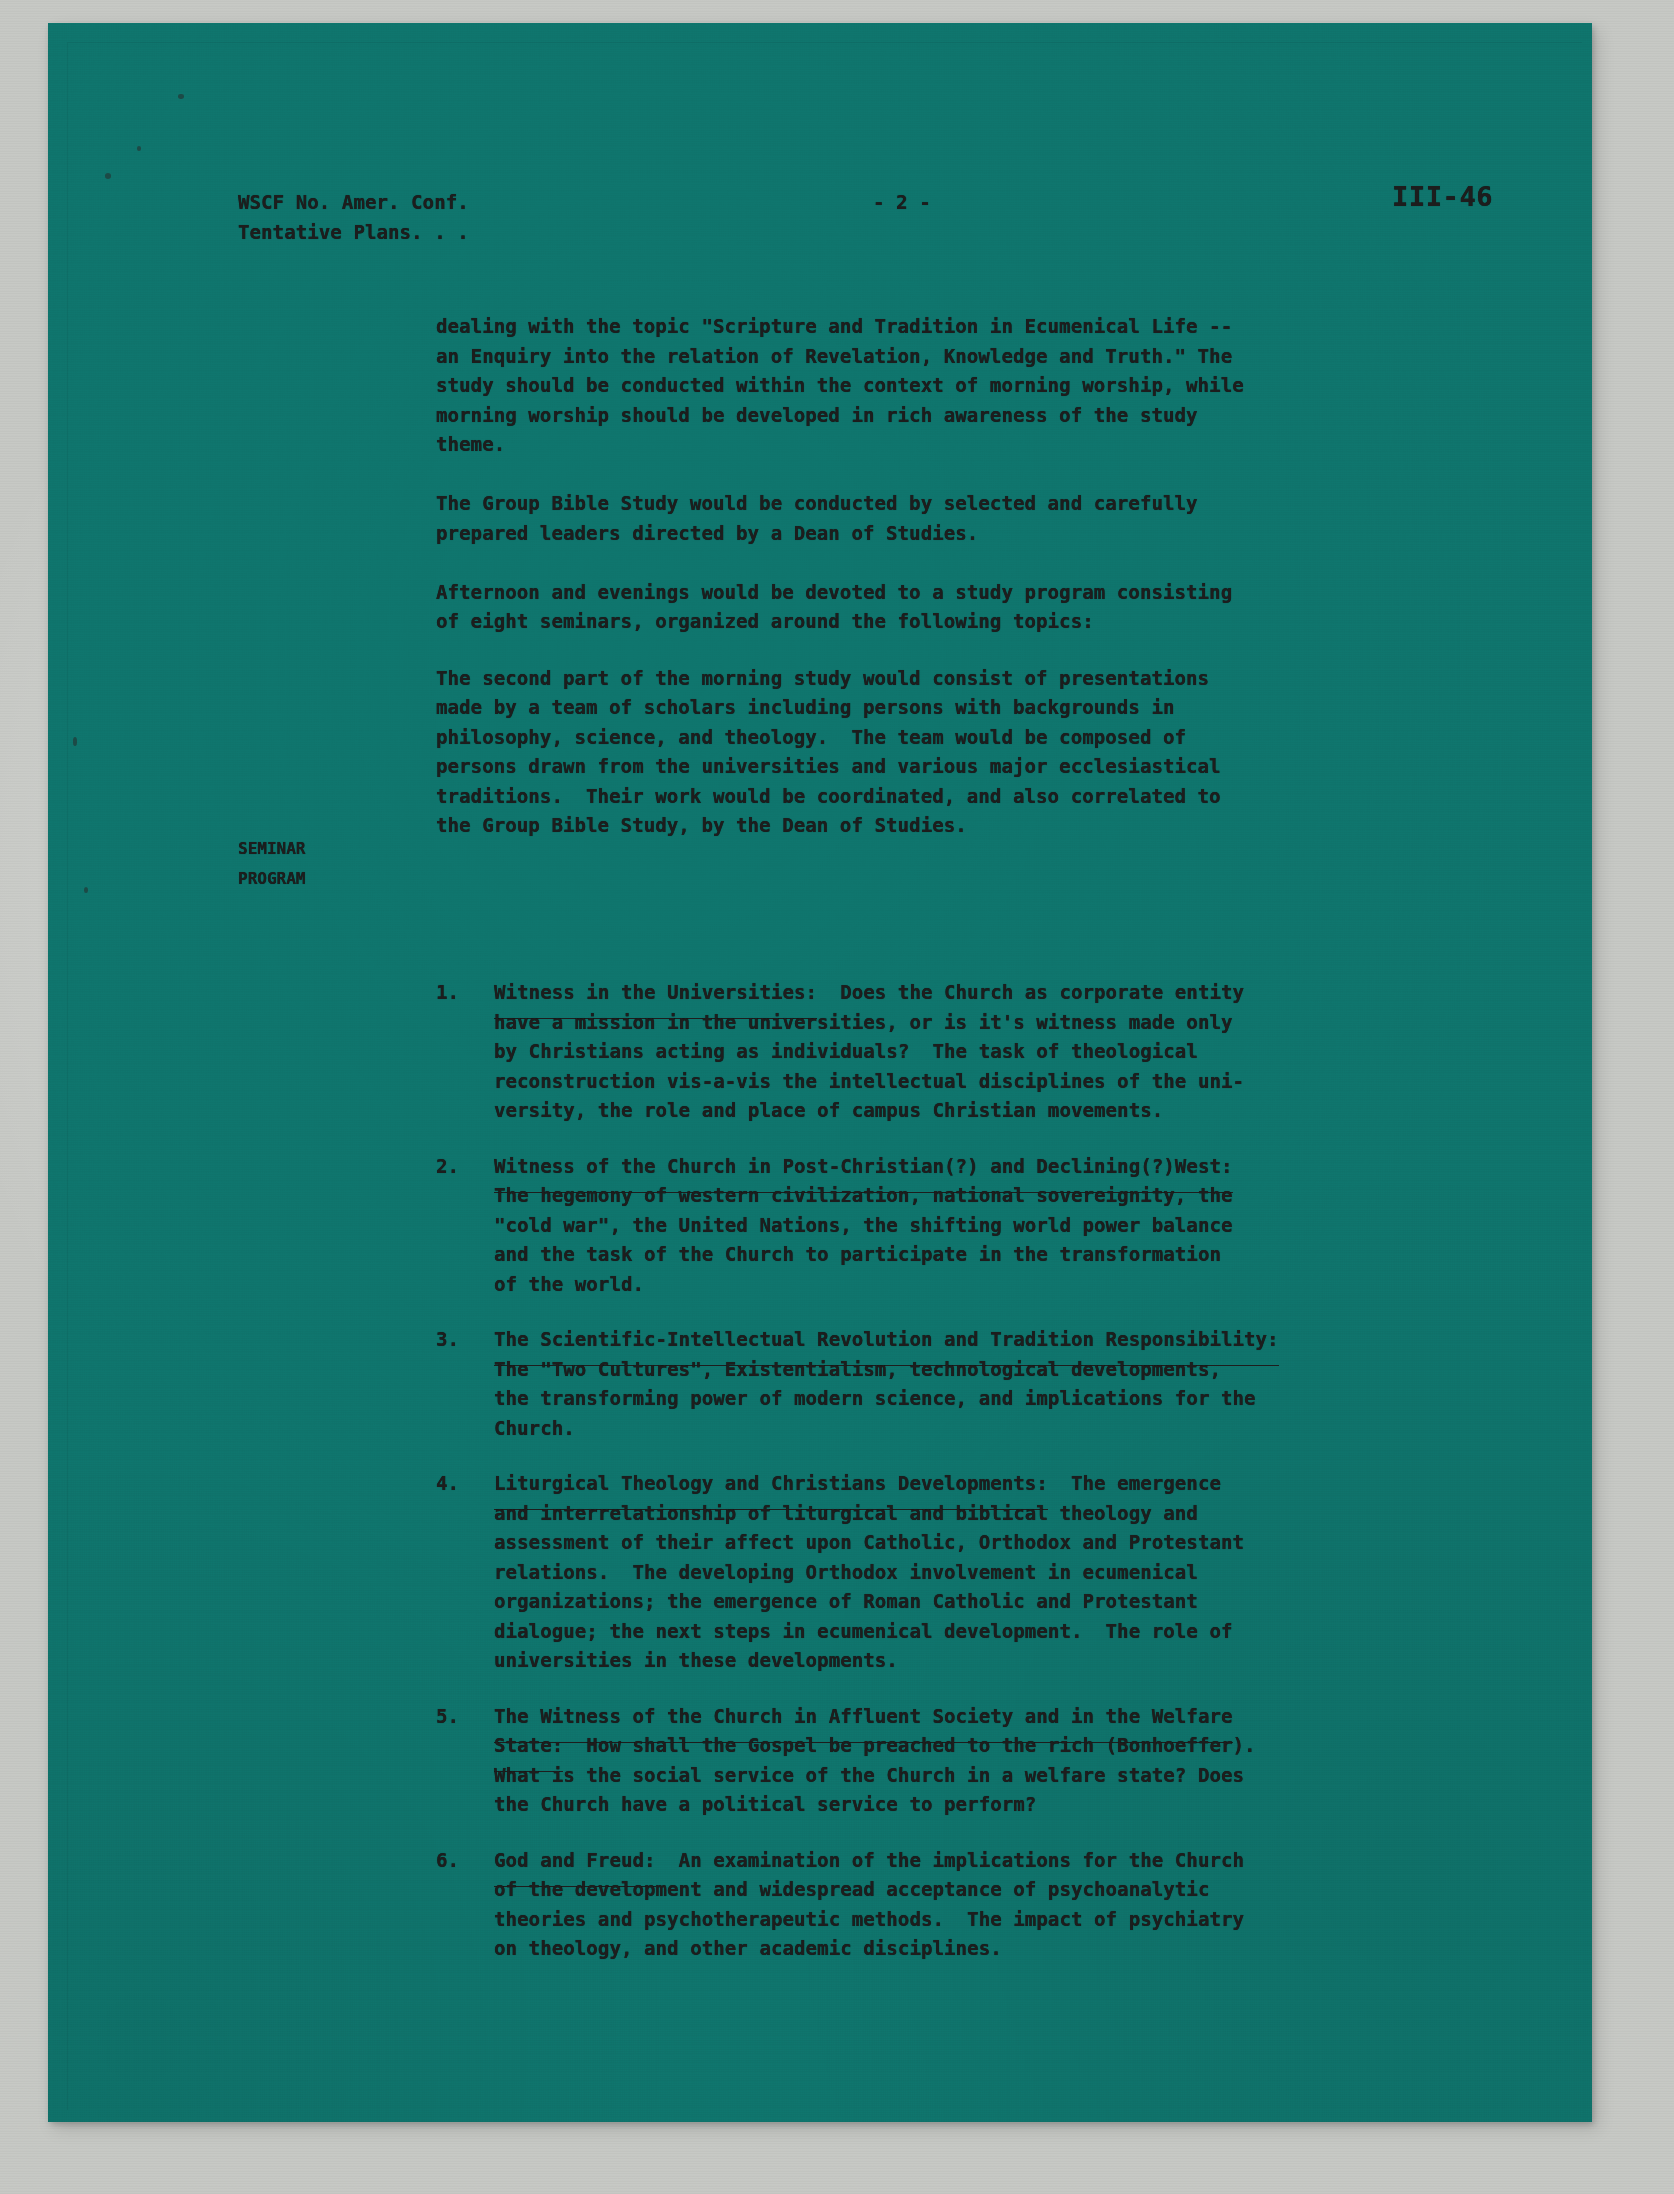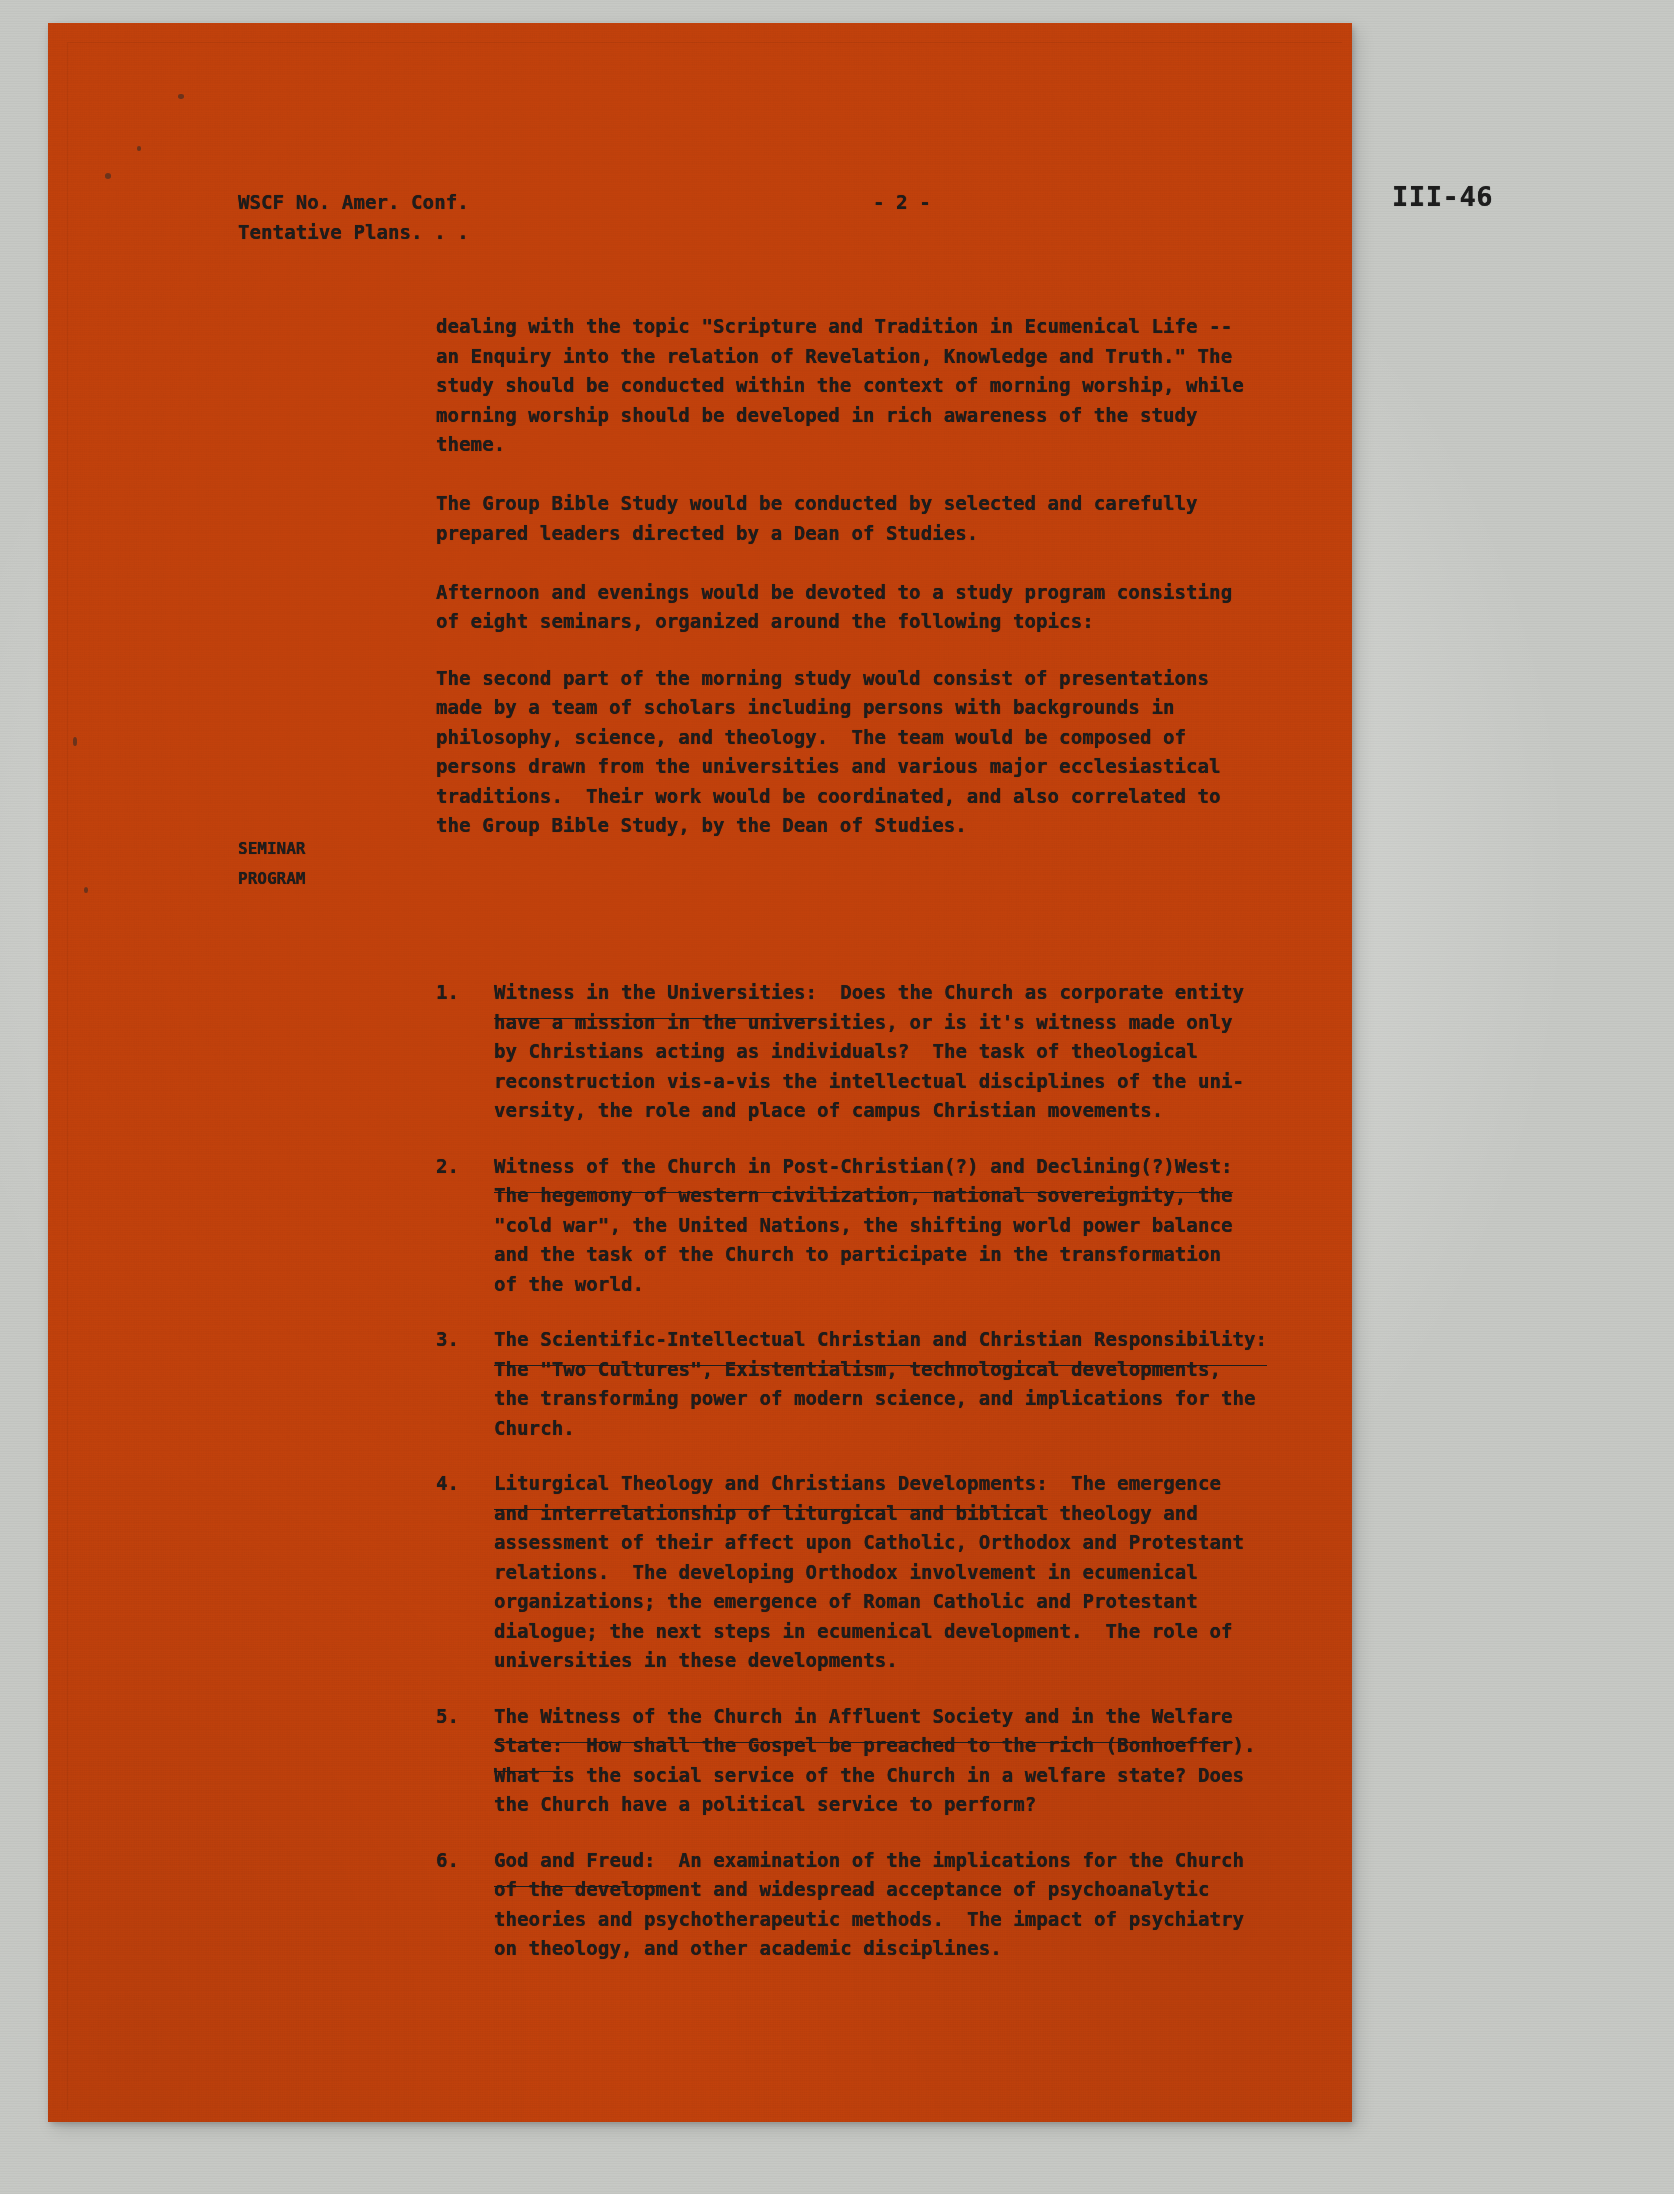--- a/index.html
+++ b/index.html
@@ -28,23 +28,23 @@
       radial-gradient(ellipse 70% 55% at 45% 40%, rgba(255,255,255,0.55), rgba(255,255,255,0) 70%),
       repeating-linear-gradient(0deg, rgba(0,0,0,0.018) 0px, rgba(0,0,0,0.018) 0.6px, rgba(255,255,255,0.02) 1.2px, rgba(255,255,255,0.02) 2.5px);
     pointer-events: none;
   }
 
   
   #sheet {
     position: absolute;
     left: 48px;
     top: 23.4px;
-    width: 1304px;
+    width: 1544px;
     height: 2099px;
-    background: #c2410c;
+    background: #0f766e;
     box-shadow:
        1.8px 2.5px 6.2px rgba(0,0,0,0.20),
       6.2px 7.4px 16px rgba(0,0,0,0.13);
   }
   
   #sheet::before {
     content: "";
     position: absolute;
     inset: 0;
     background:
@@ -221,21 +221,21 @@
         <div class="sem-num">2.</div>
         <div class="sem-body"><span class="sem-title">Witness of the Church in Post-Christian(?) and Declining(?)West:</span><span>
 The hegemony of western civilization, national sovereignity, the
 "cold war", the United Nations, the shifting world power balance
 and the task of the Church to participate in the transformation
 of the world.</span></div>
       </div>
 
       <div class="sem-item">
         <div class="sem-num">3.</div>
-        <div class="sem-body"><span class="sem-title">The Scientific-Intellectual Christian and Christian Responsibility:</span><span>
+        <div class="sem-body"><span class="sem-title">The Scientific-Intellectual Revolution and Tradition Responsibility:</span><span>
 The "Two Cultures", Existentialism, technological developments,
 the transforming power of modern science, and implications for the
 Church.</span></div>
       </div>
 
       <div class="sem-item">
         <div class="sem-num">4.</div>
         <div class="sem-body"><span class="sem-title">Liturgical Theology and Christians Developments:</span><span>  The emergence
 and interrelationship of liturgical and biblical theology and
 assessment of their affect upon Catholic, Orthodox and Protestant

